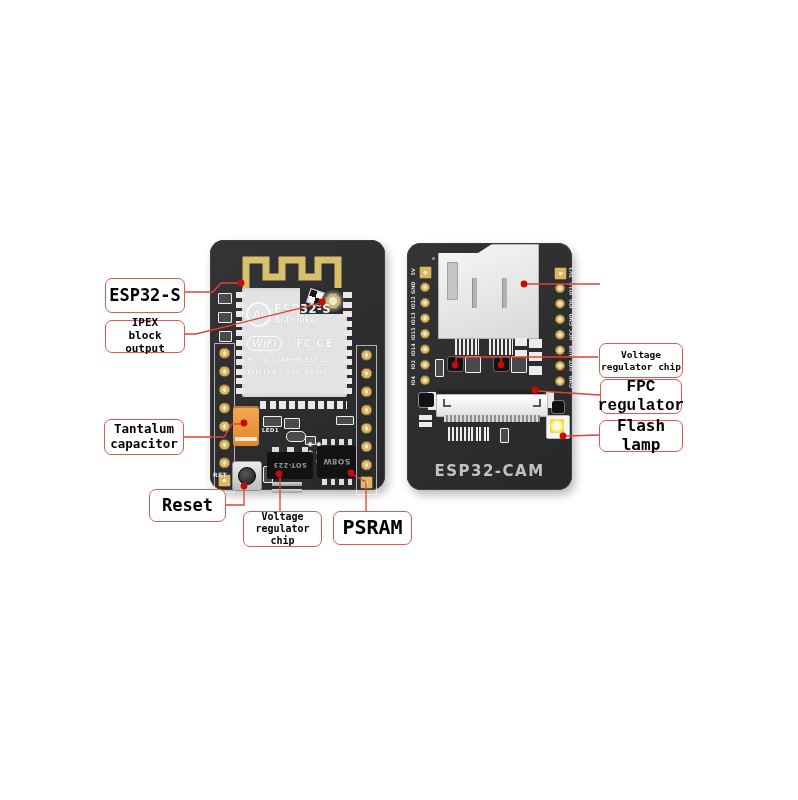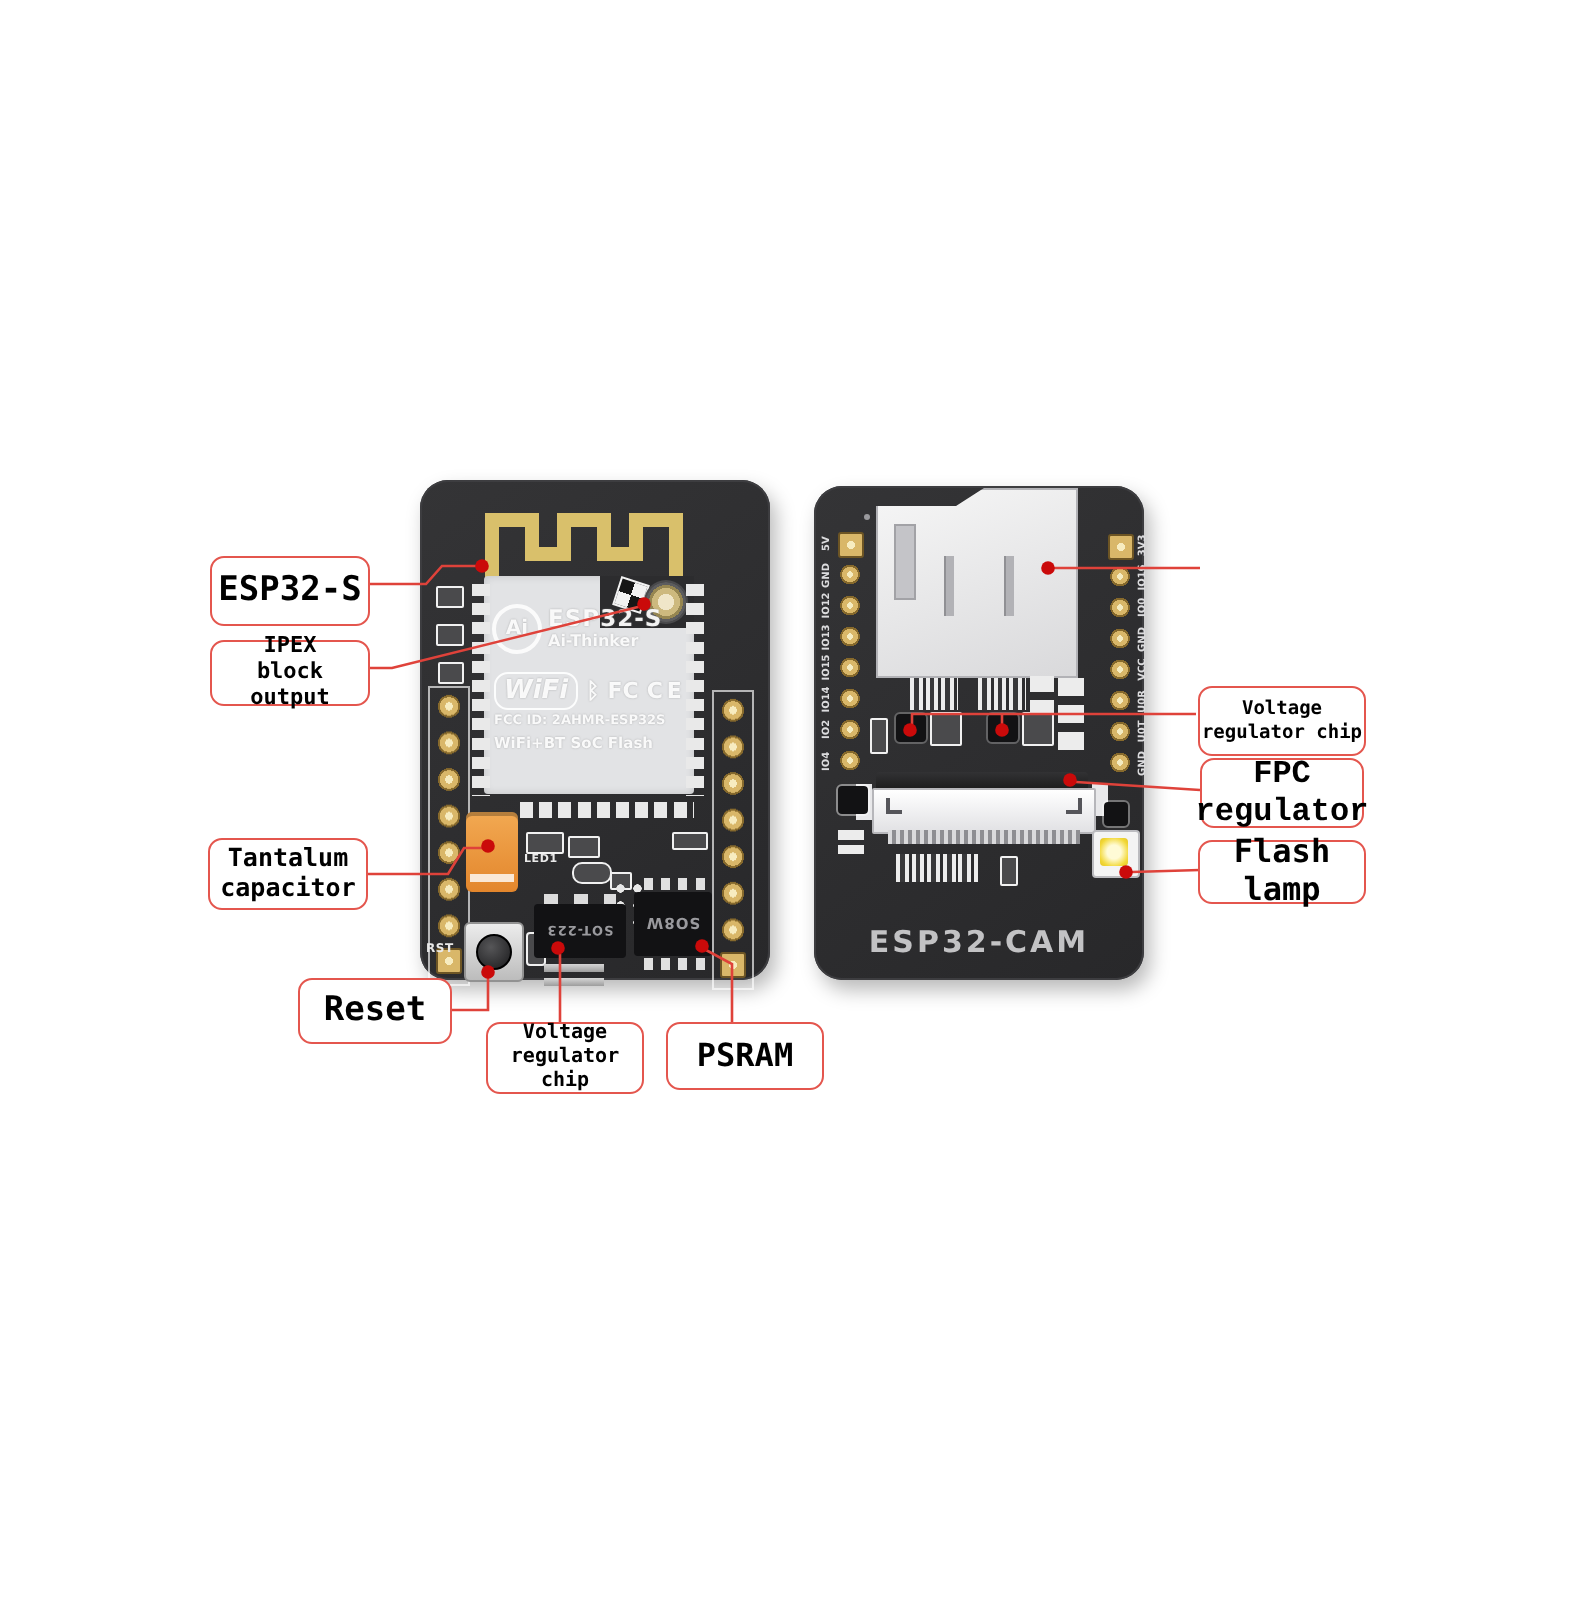--- a/index.html
+++ b/index.html
@@ -58,27 +58,27 @@
     <div class="abs" style="left:113px;top:51px;width:20px;height:20px;border-radius:50%;background:radial-gradient(circle,#f0e6c8 0 4px,#cdb97e 4px 7px,#968651 7px 8.5px,#5c5c5e 8.5px);box-shadow:0 0 0 1px #4a4a4c;"></div>
 
     <div class="abs cast-v" style="left:26px;top:52px;width:9px;height:106px;"></div>
     <div class="abs cast-v" style="left:133px;top:52px;width:9px;height:106px;"></div>
     <div class="abs cast-h" style="left:50px;top:161px;width:87px;height:8px;"></div>
 
     <div class="abs mtxt" style="left:36px;top:62px;width:21px;height:21px;border:2px solid rgba(255,255,255,.85);border-radius:50%;display:flex;align-items:center;justify-content:center;font-size:10px;">Ai</div>
     <div class="abs mtxt" style="left:64px;top:62px;font-size:11.5px;letter-spacing:.5px;">ESP32-S</div>
     <div class="abs mtxt" style="left:64px;top:76px;font-size:8px;">Ai-Thinker</div>
     <div class="abs" style="left:37px;top:96px;display:flex;gap:4px;align-items:center;">
-      <span class="mtxt" style="font-size:13px;border:1.5px solid rgba(255,255,255,.9);border-radius:7px;padding:1px 4px;font-style:italic;">WiFi</span>
+      <span class="mtxt" style="font-size:10px;border:1.5px solid rgba(255,255,255,.9);border-radius:7px;padding:1px 4px;font-style:italic;">WiFi</span>
       <span class="mtxt" style="font-size:11px;">ᛒ</span>
       <span class="mtxt" style="font-size:11px;">FC</span>
       <span class="mtxt" style="font-size:11px;letter-spacing:2px;">CE</span>
     </div>
     <div class="abs mtxt" style="left:37px;top:116px;font-size:6.5px;">FCC ID: 2AHMR-ESP32S</div>
-    <div class="abs mtxt" style="left:37px;top:127px;font-size:7.5px;">WiFi+BT SoC Flash</div>
+    <div class="abs mtxt" style="left:37px;top:127px;font-size:7.5px;">WiFi+BT SoC Reset</div>
 
     <div class="abs cmp" style="left:8px;top:53px;width:12px;height:9px;"></div>
     <div class="abs cmp" style="left:8px;top:72px;width:12px;height:9px;"></div>
     <div class="abs cmp" style="left:9px;top:91px;width:11px;height:9px;"></div>
 
     <div class="abs padbox padcol" style="left:4px;top:103px;width:19px;height:148px;"></div>
     <div class="abs sqpad" style="left:8px;top:234px;width:11px;height:11px;"></div>
     <div class="abs padbox padcol" style="left:146px;top:105px;width:19px;height:148px;"></div>
     <div class="abs sqpad" style="left:150px;top:236px;width:11px;height:11px;"></div>
 
@@ -213,21 +213,21 @@
     <span>Tantalum</span>
     <span>capacitor</span>
   </div>
   <div class="lbl" style="left:105px;top:489px;width:75px;height:31px;font-size:17px;margin-left:44px;">
     <span>Reset</span>
   </div>
   <div class="lbl" style="left:243px;top:511px;width:77px;height:34px;font-size:10px;">
     <span>Voltage</span>
     <span>regulator chip</span>
   </div>
-  <div class="lbl" style="left:333px;top:511px;width:77px;height:32px;font-size:16px;">
+  <div class="lbl" style="left:333px;top:511px;width:77px;height:32px;font-size:20px;">
     <span>PSRAM</span>
   </div>
   <div class="lbl" style="left:599px;top:343px;width:82px;height:33px;font-size:9.5px;">
     <span>Voltage</span>
     <span>regulator chip</span>
   </div>
   <div class="lbl" style="left:600px;top:379px;width:80px;height:33px;font-size:16px;font-family:Liberation Mono, monospace;">
     <span>FPC</span>
     <span>regulator</span>
   </div>

